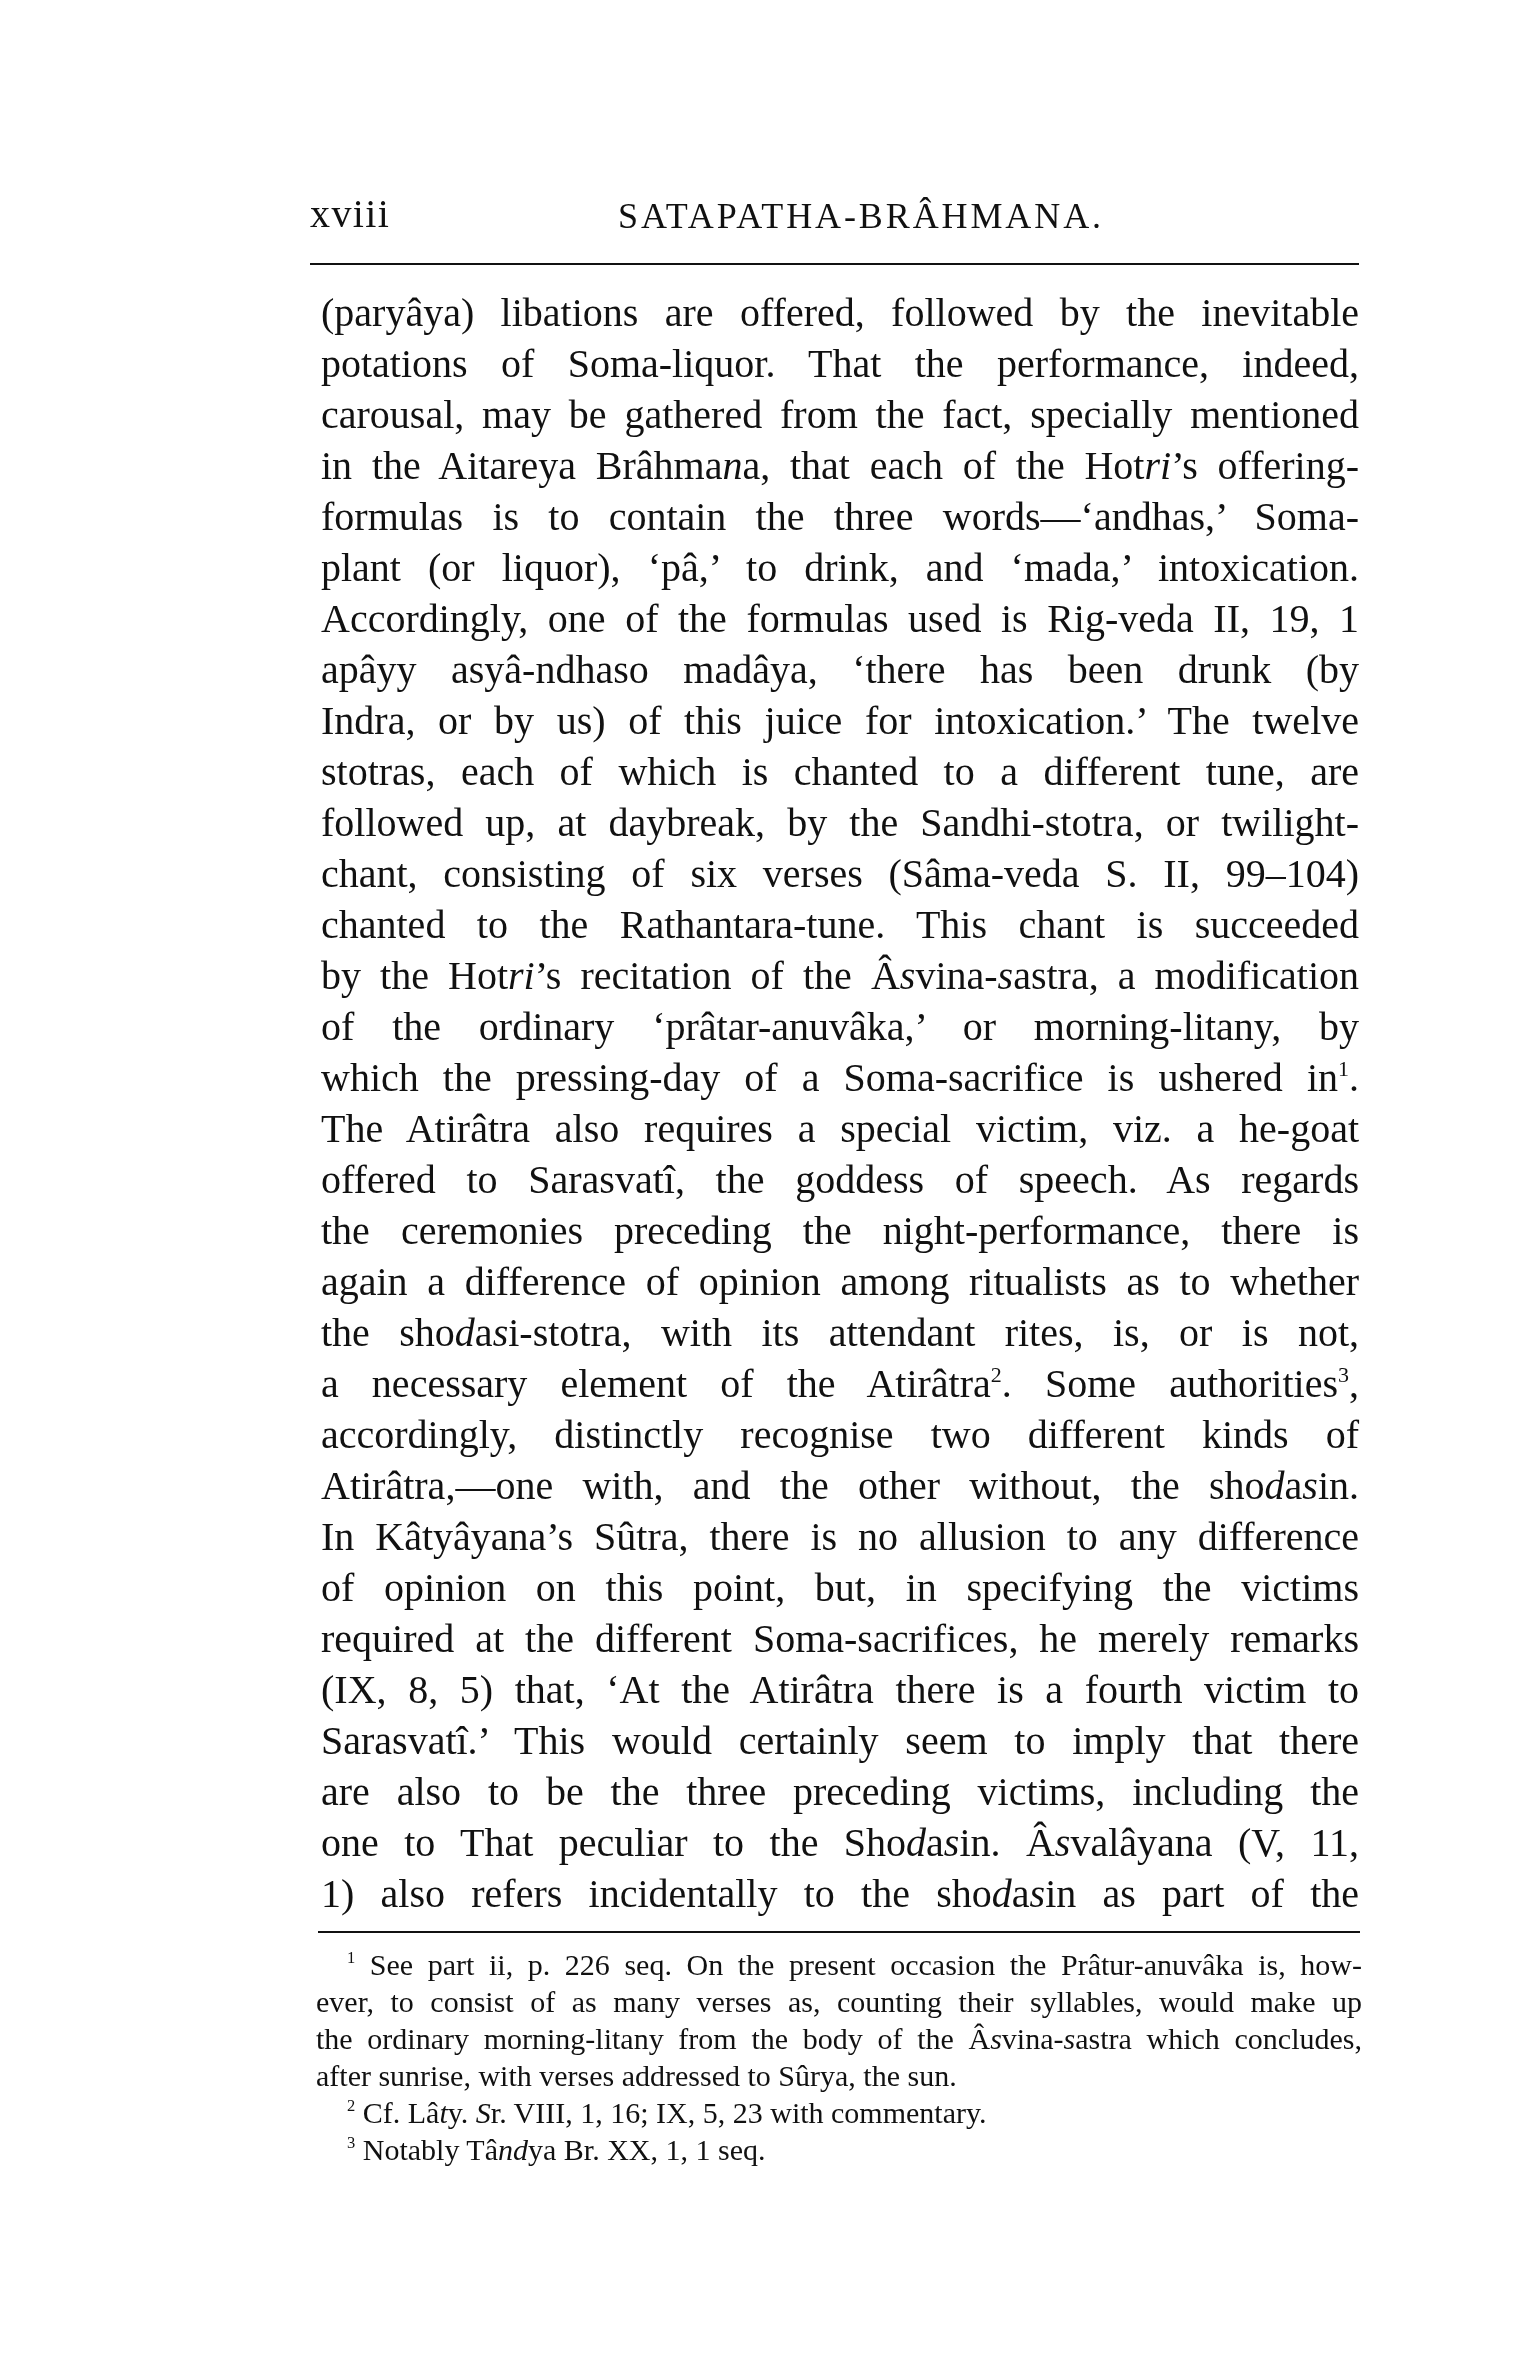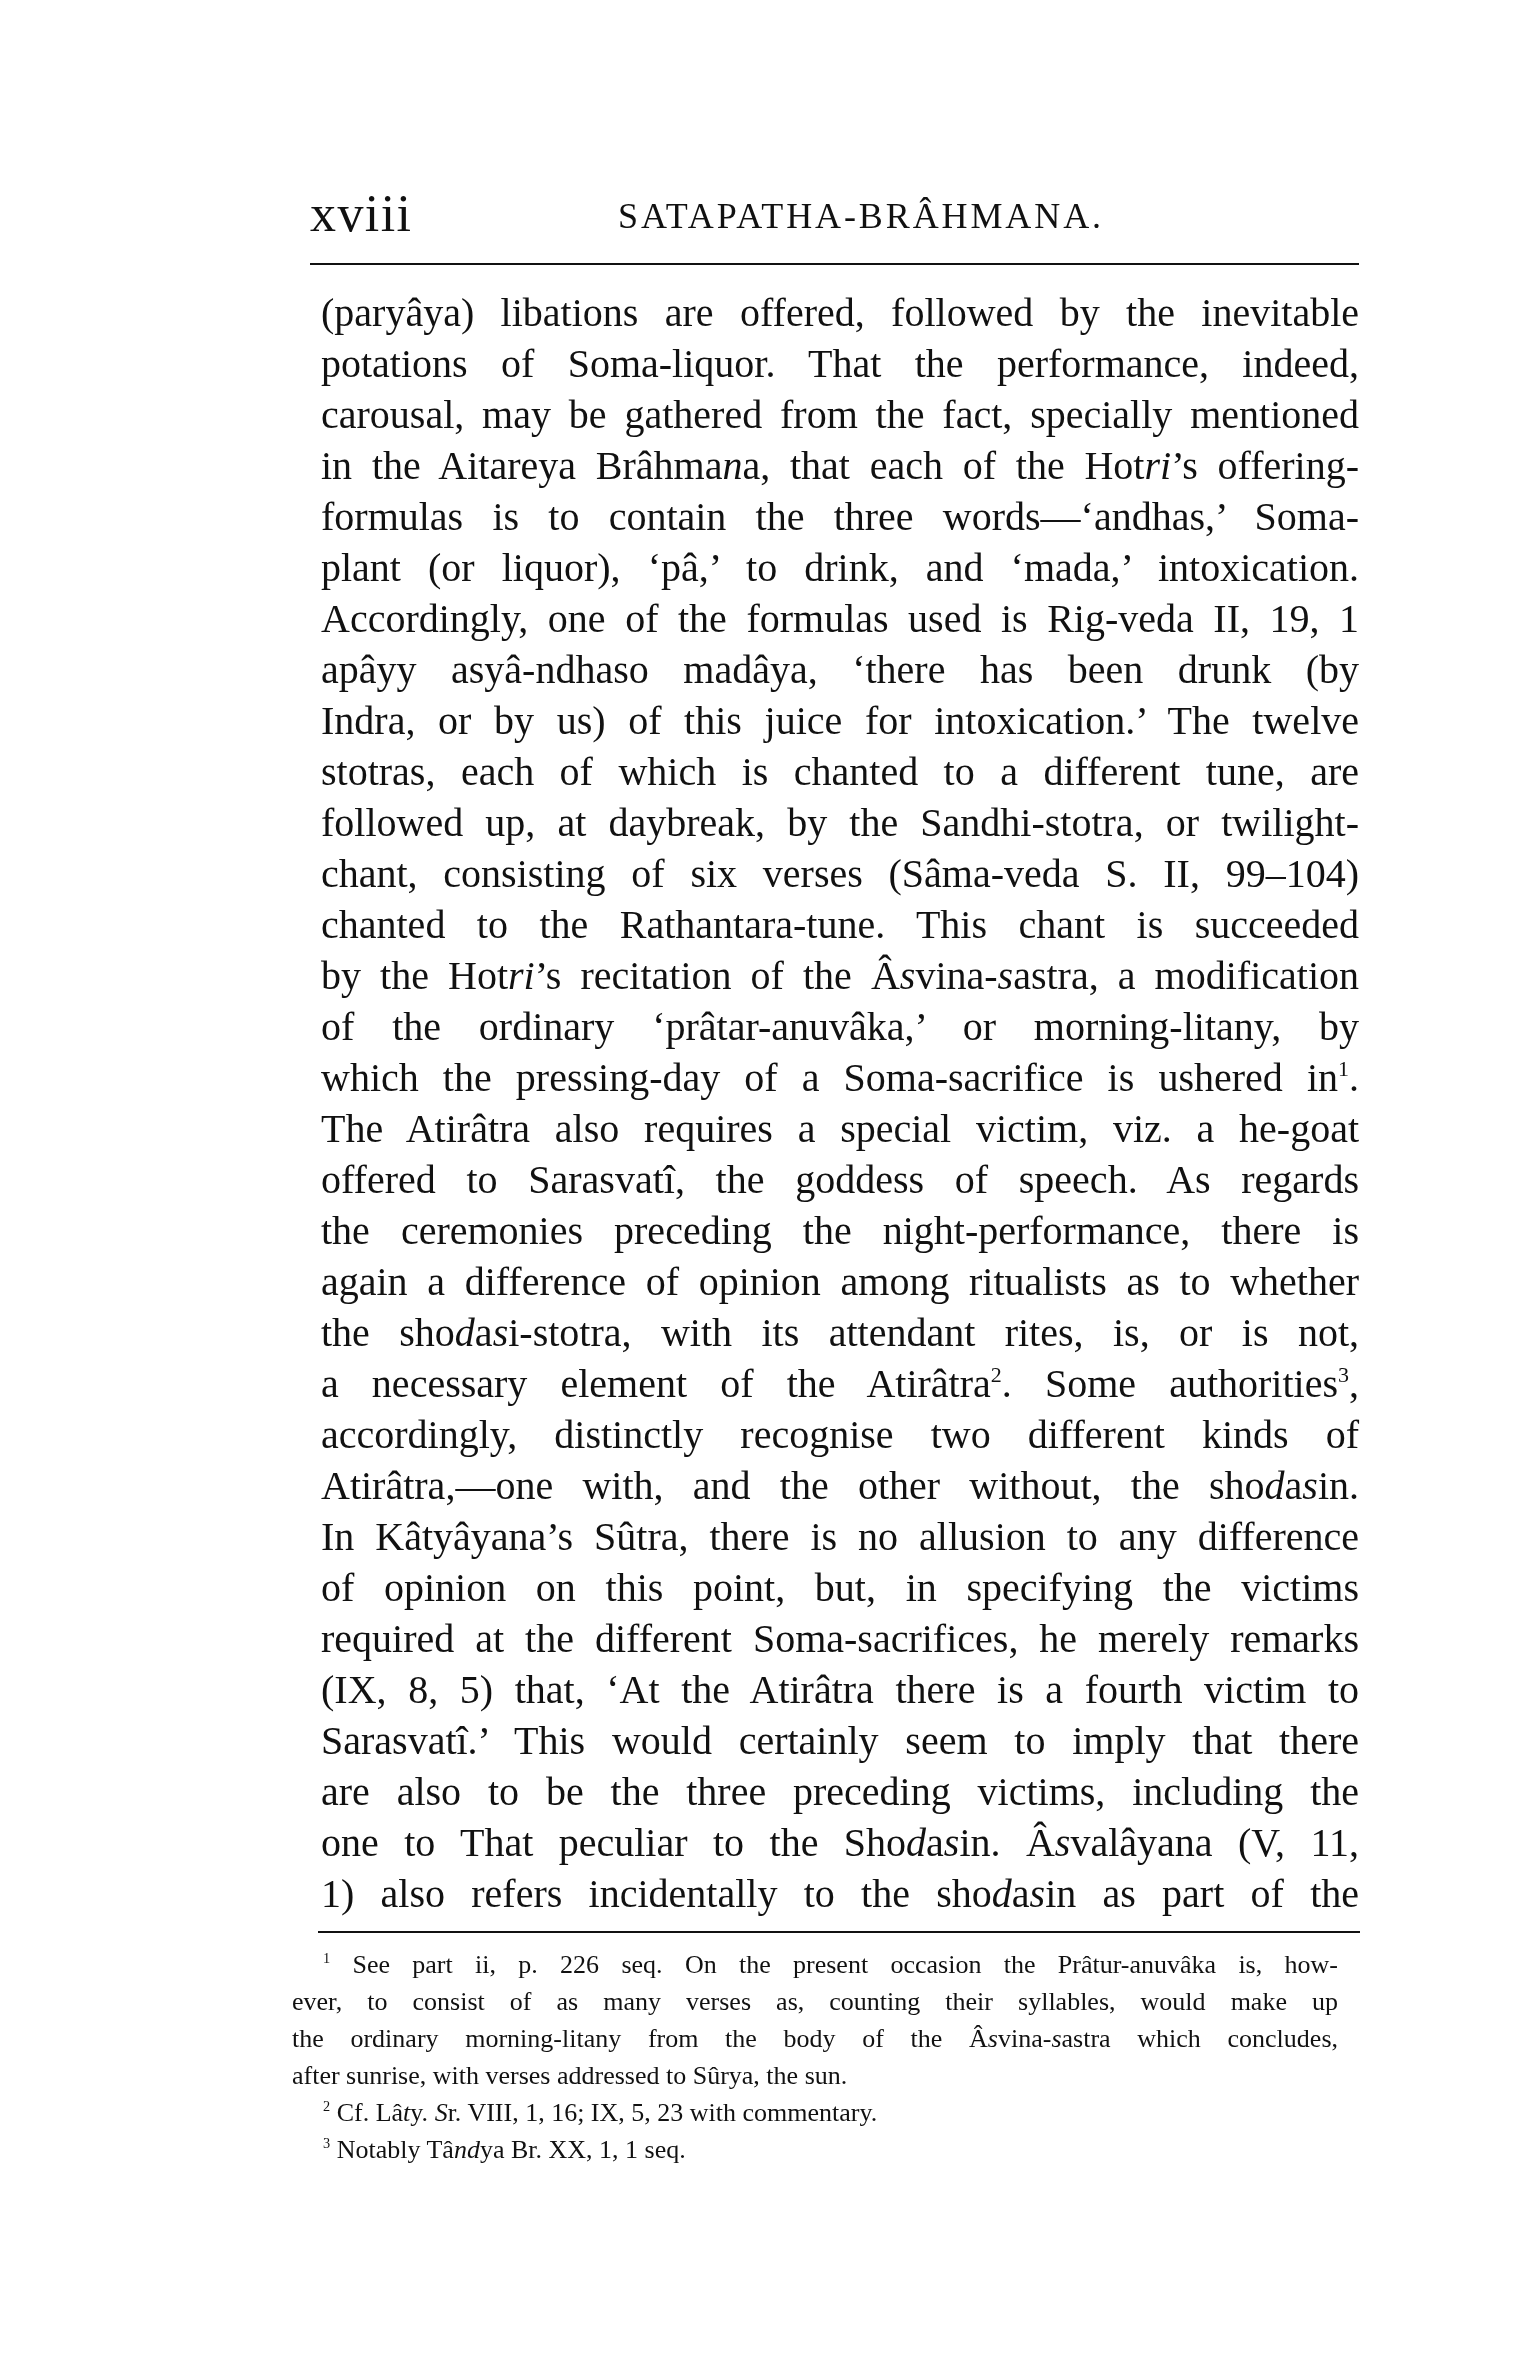--- a/index.html
+++ b/index.html
@@ -1,27 +1,27 @@
 <!DOCTYPE html>
 <html style="font-size:7.6px"><head>
 <meta charset="utf-8">
 <style>
   html, body { margin: 0; padding: 0; background: #ffffff; }
   body { width: 1541px; height: 2454px; position: relative; overflow: hidden; color: #111111; font-family: "Liberation Serif", "DejaVu Serif", serif; }
   .page { position: absolute; left: 0; top: 0; width: 1541px; height: 2454px; }
   .running-head { position: absolute; left: 310px; top: 190px; width: 1049px; height: 48px; }
-  .folio { position: absolute; left: 0; top: 0; font-size: 52px; line-height: 48px; letter-spacing: 1.4px; }
+  .folio { position: absolute; left: 0; top: 0; font-size: 40px; line-height: 48px; letter-spacing: 1.4px; }
   .running-title { position: absolute; left: 308px; top: 6.7px; font-size: 36px; line-height: 38px; letter-spacing: 2.9px; }
   .head-rule { position: absolute; left: 310px; top: 263px; width: 1049px; height: 1.9px; background: #111111; }
   .body-text { position: absolute; left: 311px; top: 287px; width: 1048px; font-size: 40px; line-height: 51px; }
   .line { display: block; height: 51px; white-space: nowrap; text-align: justify; text-align-last: justify; overflow: visible; margin-left: 10px; }
   .it { font-style: italic; }
   .sup { font-size: 0.55em; vertical-align: 0.7em; line-height: 0; }
   .foot-rule { position: absolute; left: 318px; top: 1931px; width: 1042px; height: 1.9px; background: #111111; }
-  .footnotes { position: absolute; left: 292px; top: 1946px; width: 1046px; font-size: 26px; line-height: 37px; }
+  .footnotes { position: absolute; left: 316px; top: 1946px; width: 1046px; font-size: 30px; line-height: 37px; }
   .fline { display: block; height: 37px; white-space: nowrap; text-align: justify; text-align-last: justify; }
   .fline.last { text-align-last: left; }
   .fline.indent { padding-left: 31px; }
 </style>
 </head>
 <body>
 
 <div class="page">
   <div class="running-head">
     <span class="folio">xviii</span>

